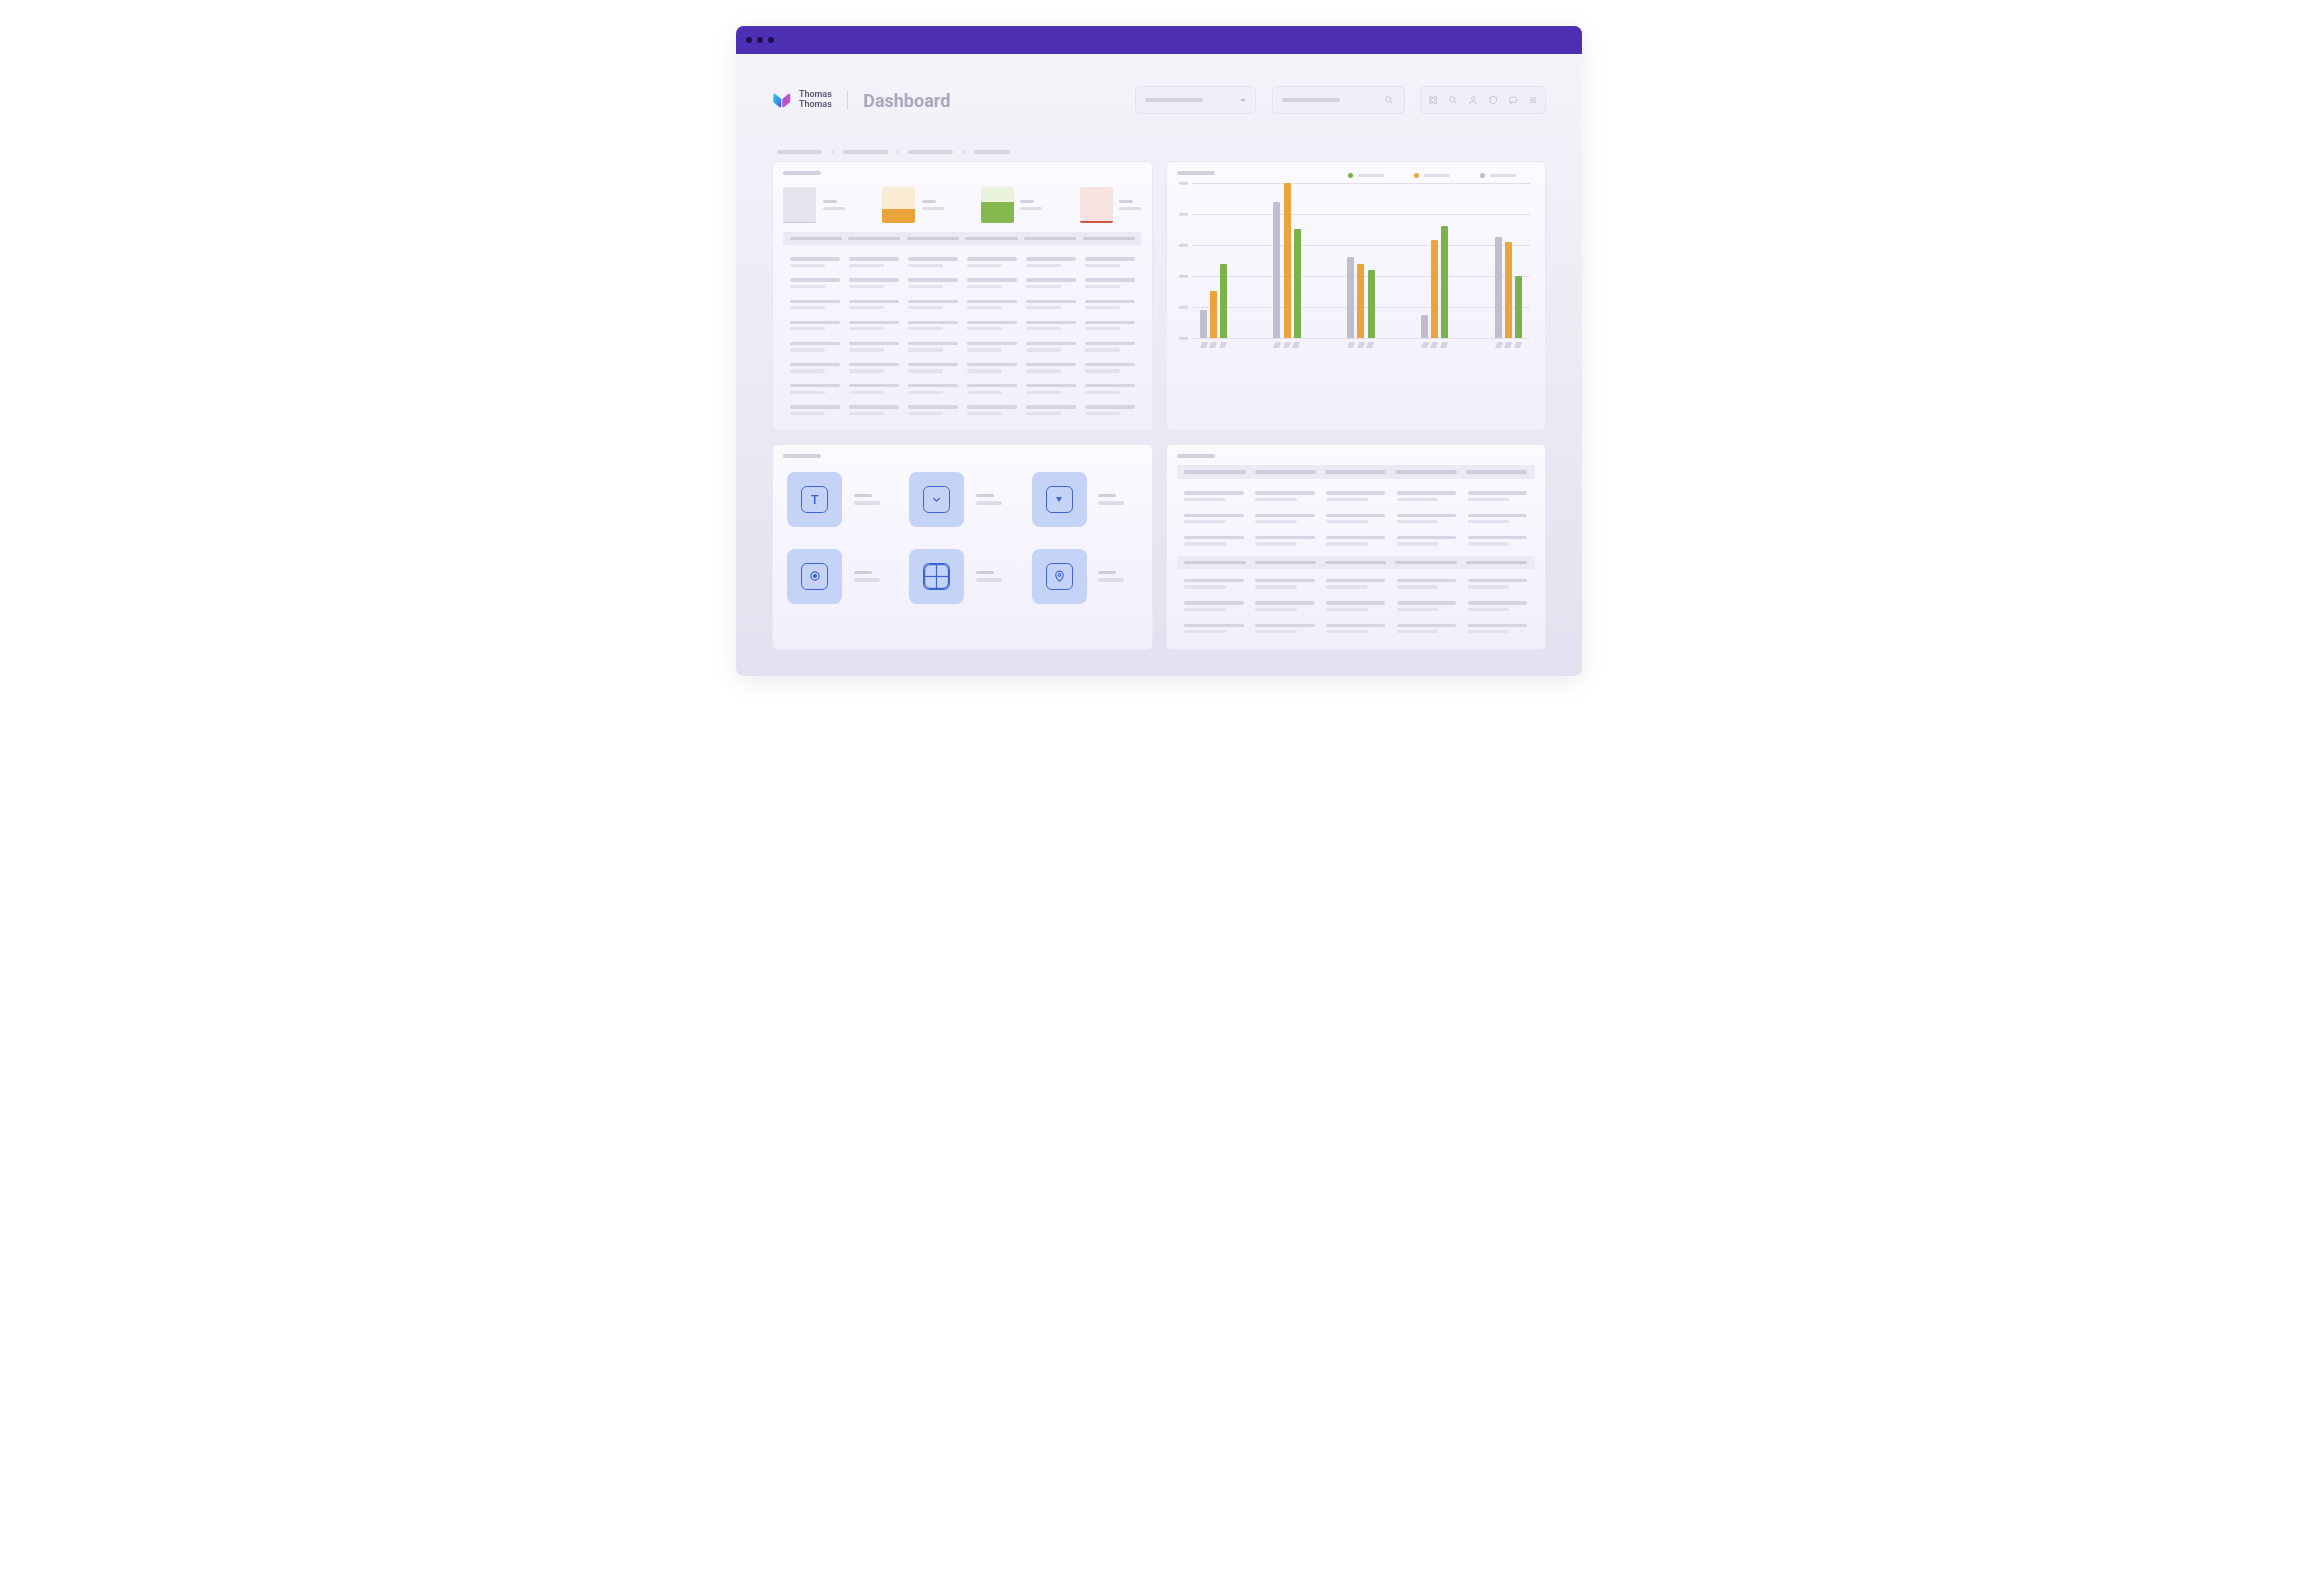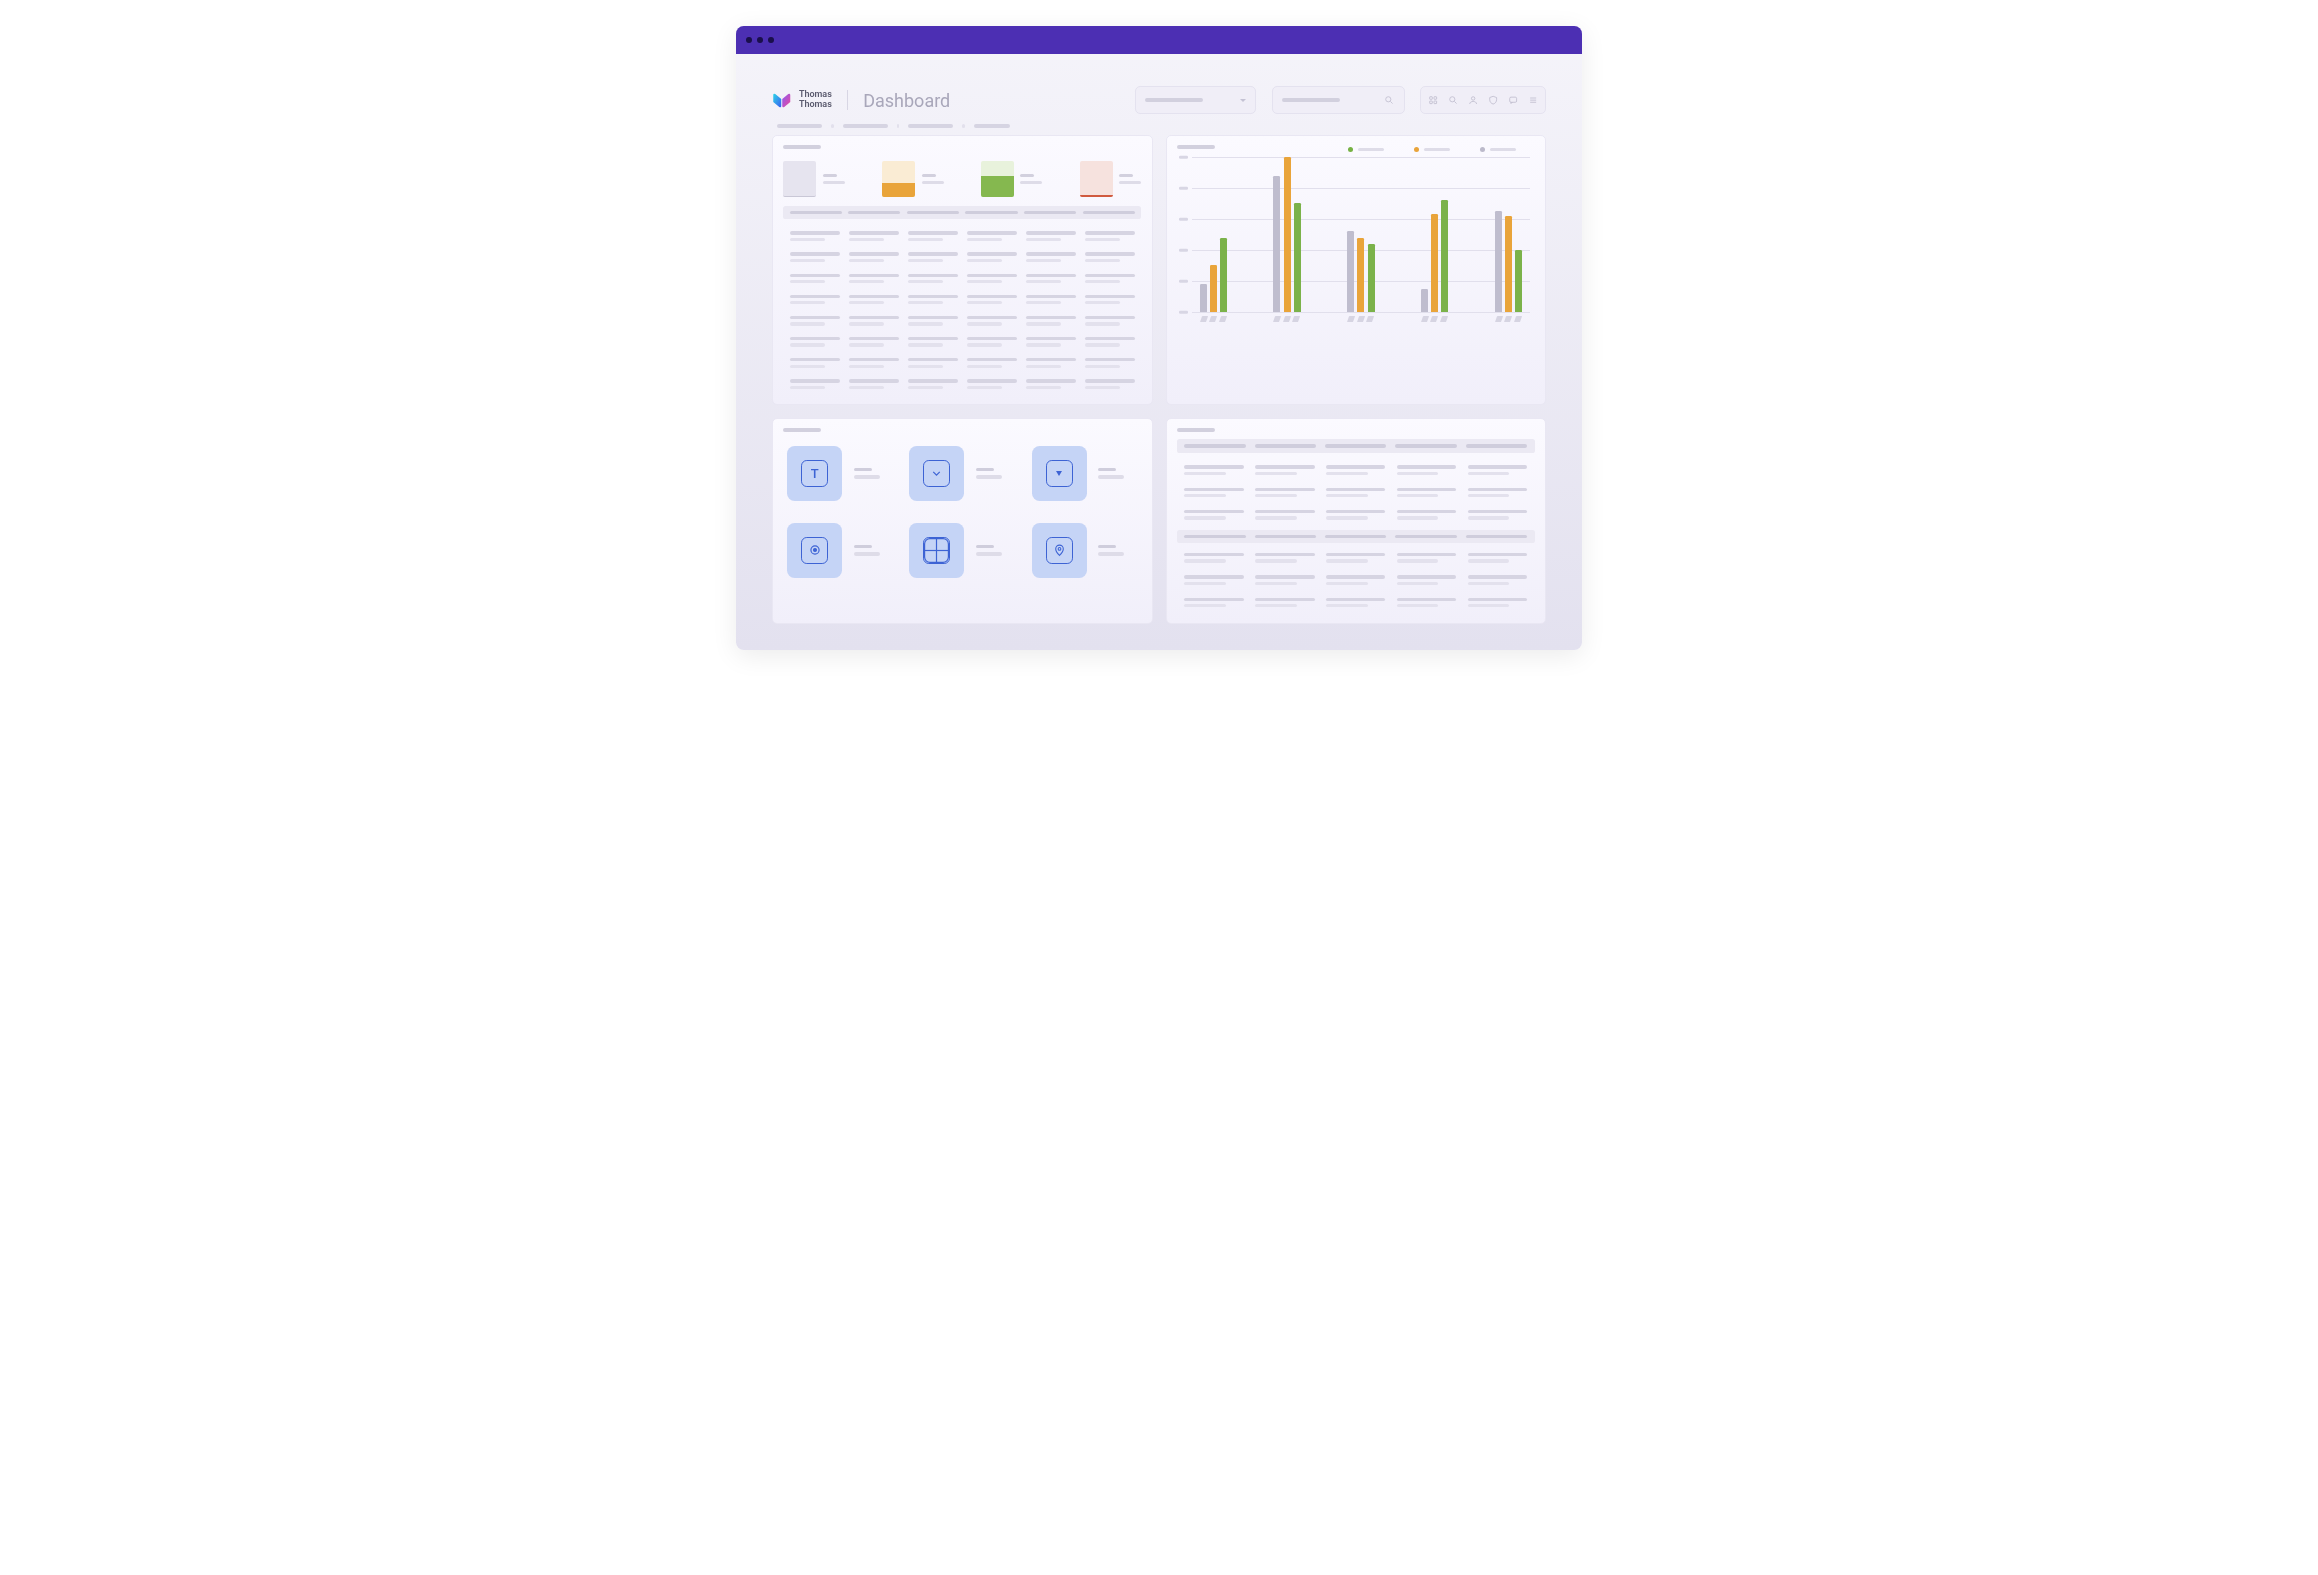--- a/index.html
+++ b/index.html
@@ -27,40 +27,40 @@
   gap: 5.1px;
 }
 .dot { width: 5.8px; height: 5.8px; border-radius: 50%; background: #1a0f4c; }
 .content {
   padding: 32px 36px 26px 36px;
 }
 .header {
   display: flex;
   align-items: center;
   gap: 15.4px;
-  margin-bottom: 10px;
+  margin-bottom: 36px;
 }
 .logo-block {
   display: flex;
   align-items: center;
   gap: 6.4px;
 }
 .logo-mark { width: 20.5px; height: 18px; }
 .brand-text {
   font-size: 9px;
   font-weight: 600;
   color: #5a5a6e;
   line-height: 1.1;
 }
 .header-divider {
   width: 0.6px; height: 20.5px; background: #d8d6e4;
 }
 .page-title h1 {
   font-size: 18px;
-  font-weight: 400;
+  font-weight: 700;
   color: #a9a7ba;
 }
 .header-spacer { flex: 1; }
 .dropdown-pill, .search-pill, .icon-bar {
   background: #f0eef7;
   border: 0.6px solid #e4e2ef;
   border-radius: 5.1px;
   height: 28px;
   display: flex;
   align-items: center;

